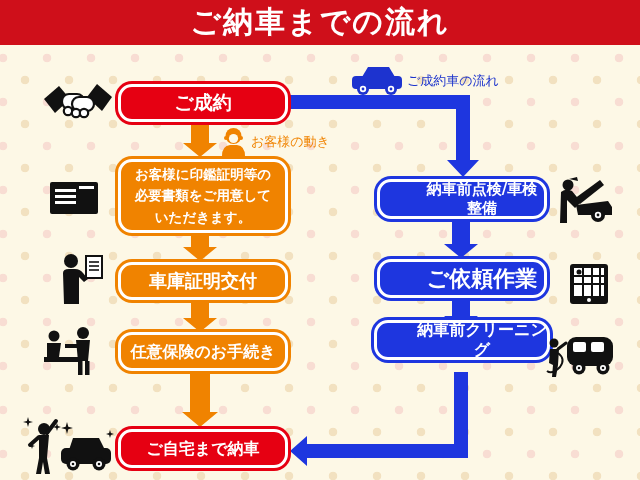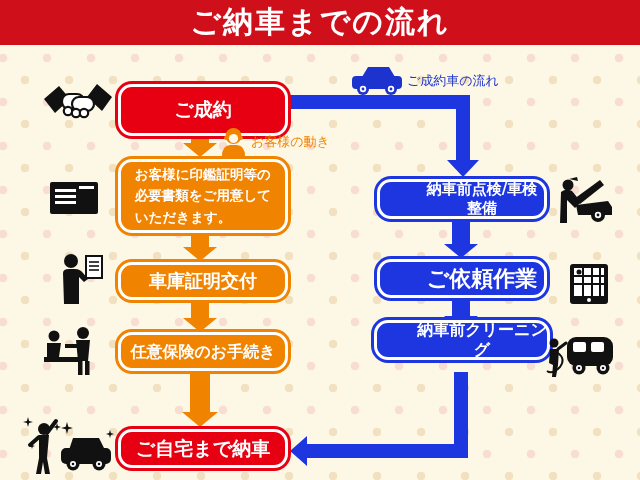--- a/index.html
+++ b/index.html
@@ -28,21 +28,21 @@
     box-sizing:border-box;text-align:center;line-height:1.25;
   }
   .red{background:#e60012;box-shadow:0 0 0 3px #e60012;}
   .orange{background:#f08300;box-shadow:0 0 0 3px #f08300;}
   .blue{background:#1e36df;box-shadow:0 0 0 3px #1e36df;padding-left:40px;}
   .icon{position:absolute;z-index:2;}
   .icon svg{display:block;width:100%;height:100%;}
   .flowlabel{position:absolute;z-index:2;font-weight:normal;font-size:13px;white-space:nowrap;}
   .lbl-orange{color:#f08300;}
   .lbl-blue{color:#1c33cc;}
-  #box-documents{font-size:13.5px;text-align:left;padding:4px 10px;line-height:1.6;}
+  #box-documents{font-size:13.5px;text-align:center;padding:4px 10px;line-height:1.6;}
 </style>
 </head>
 <body>
 
 <div id="stage">
 
   <div class="header">
     <h1>ご納車までの流れ</h1>
   </div>
 
@@ -54,41 +54,41 @@
     <polygon points="190,374 210,374 210,412 218,412 200,427 182,412 190,412" fill="#f08300"></polygon>
 
     <polygon points="288,95 470,95 470,160 479,160 463,177 447,160 456,160 456,109 288,109" fill="#1e36df"></polygon>
 
     <polygon points="452,221 470,221 470,244 478,244 461,258 444,244 452,244" fill="#1e36df"></polygon>
     <polygon points="452,299 470,299 470,316 478,316 461,330 444,316 452,316" fill="#1e36df"></polygon>
 
     <polygon points="454,372 468,372 468,458 307,458 307,466 290,451 307,436 307,444 454,444" fill="#1e36df"></polygon>
   </svg>
 
-  <div class="flowbox red" id="box-contract" style="left:118px;top:84px;width:170px;height:52px;font-size:19px;">
+  <div class="flowbox red" id="box-contract" style="left:118px;top:84px;width:170px;height:38px;font-size:19px;">
     <span>ご成約</span>
   </div>
 
   <div class="flowbox orange" id="box-documents" style="left:118px;top:159px;width:170px;height:74px;">
     <span>
       <span>お客様に印鑑証明等の</span><br>
       <span>必要書類をご用意して</span><br>
       <span>いただきます。</span>
     </span>
   </div>
 
   <div class="flowbox orange" style="left:118px;top:262px;width:170px;height:38px;font-size:18px;">
     <span>車庫証明交付</span>
   </div>
 
   <div class="flowbox orange" style="left:118px;top:332px;width:170px;height:39px;font-size:16px;">
     <span>任意保険のお手続き</span>
   </div>
 
-  <div class="flowbox red" style="left:118px;top:429px;width:170px;height:39px;font-size:19px;">
+  <div class="flowbox red" style="left:118px;top:429px;width:170px;height:39px;font-size:16px;">
     <span>ご自宅まで納車</span>
   </div>
 
   <div class="flowbox blue" style="left:377px;top:179px;width:170px;height:40px;font-size:15px;">
     <span>納車前点検/車検整備</span>
   </div>
 
   <div class="flowbox blue" style="left:377px;top:259px;width:170px;height:39px;font-size:22px;">
     <span>ご依頼作業</span>
   </div>

